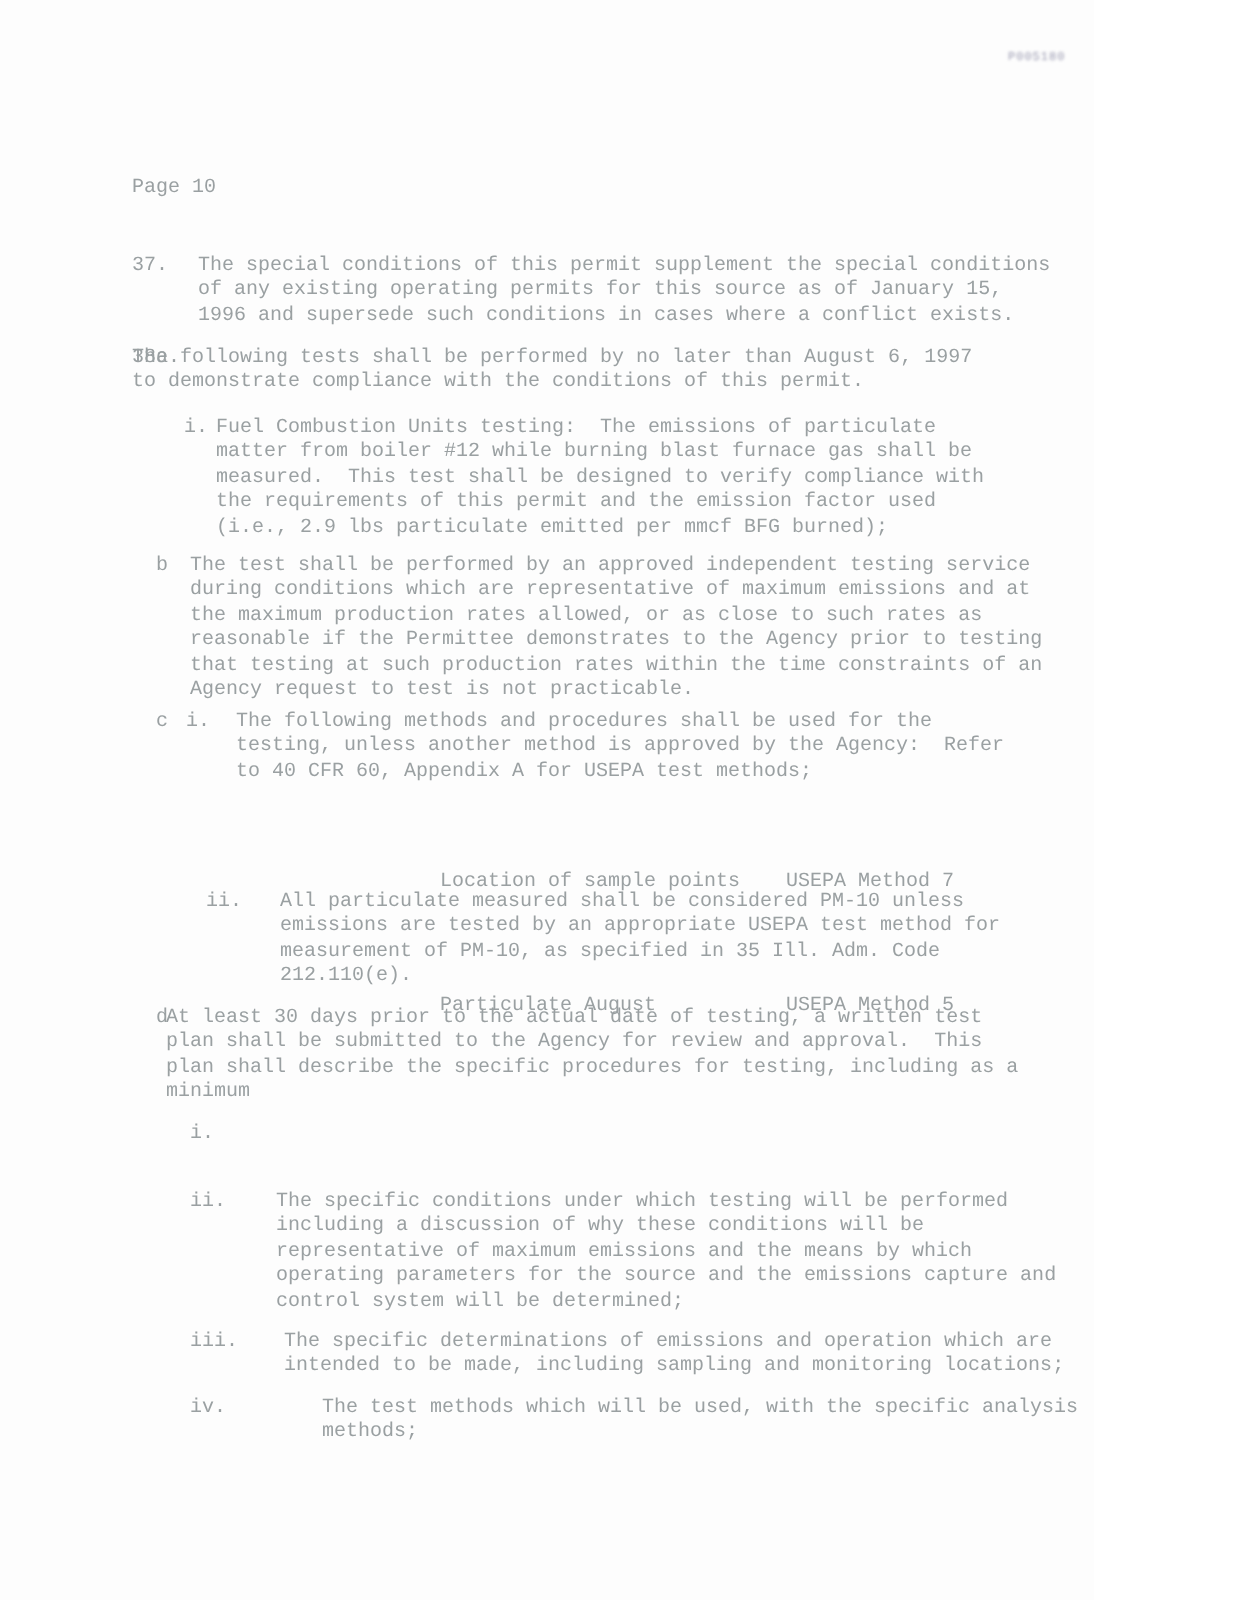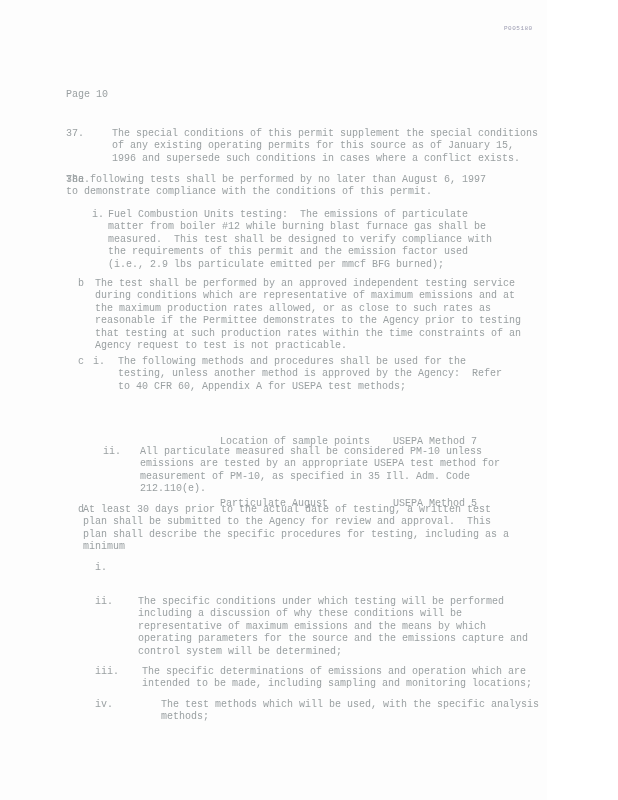--- a/index.html
+++ b/index.html
@@ -39,21 +39,21 @@
 
 <div class="page">
   <div class="scan">
 
     <div class="stamp">P005180</div>
 
     <div class="page-label txt">Page 10</div>
 
     <div class="para" style="top:128px;left:66px">
       <span class="lbl">37.</span>
-      <div class="txt" style="margin-left:46px">The special conditions of this permit supplement the special conditions
+      <div class="txt" style="margin-left:33px">The special conditions of this permit supplement the special conditions
 of any existing operating permits for this source as of January 15,
 1996 and supersede such conditions in cases where a conflict exists.</div>
     </div>
 
     <div class="para" style="top:174px;left:66px">
       <span class="lbl">38a.</span>
       <div class="txt" style="">The following tests shall be performed by no later than August 6, 1997
 to demonstrate compliance with the conditions of this permit.</div>
     </div>
 

